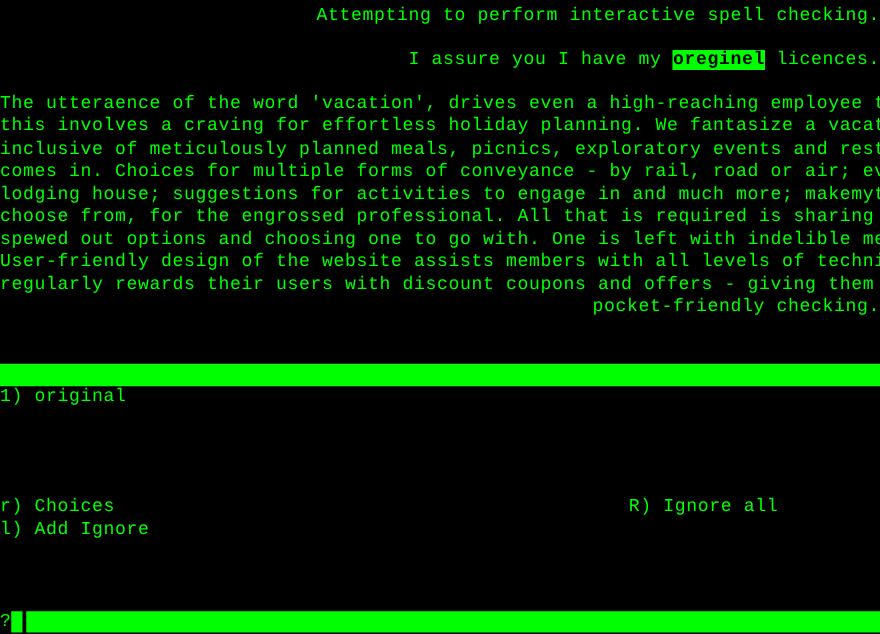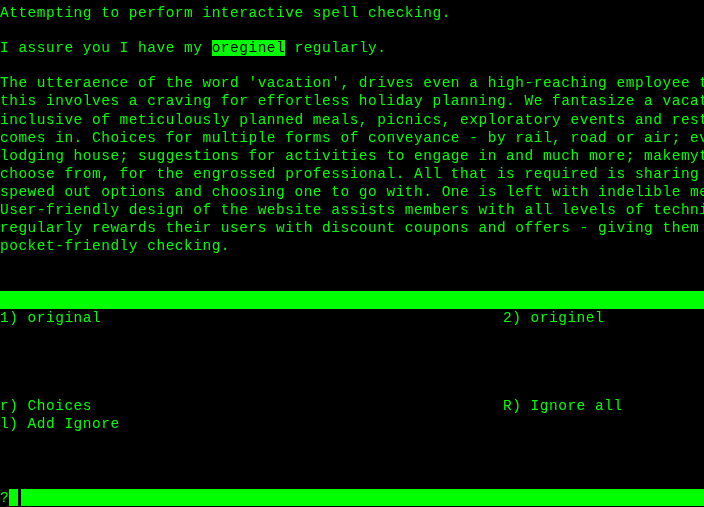--- a/index.html
+++ b/index.html
@@ -20,24 +20,26 @@
     }
     .terminal {
       padding: 4px 0 0 0;
       width: 100%;
       height: 100%;
       position: relative;
     }
     .line {
       white-space: pre;
       overflow: hidden;
+      text-align: right;
     }
     .highlighted {
       background-color: #00ff00;
       color: #000000;
+      font-weight: bold;
     }
     .separator-bar {
       background-color: #00ff00;
       height: 18px;
       width: 100%;
     }
     .columns {
       display: flex;
       width: 100%;
       align-items: center;
@@ -80,39 +82,38 @@
       height: 53px;
     }
   </style>
 </head>
 <body>
 
 <div class="terminal">
 
   <div class="line">Attempting to perform interactive spell checking.</div>
   <div class="gap"></div>
-  <div class="line"><span>I assure you I have my </span><span class="highlighted">oreginel</span><span> regularly.</span></div>
+  <div class="line"><span>I assure you I have my </span><span class="highlighted">oreginel</span><span> licences.</span></div>
   <div class="gap"></div>
   <div class="line">The utteraence of the word 'vacation', drives even a high-reaching employee to</div>
   <div class="line">this involves a craving for effortless holiday planning. We fantasize a vacatio</div>
   <div class="line">inclusive of meticulously planned meals, picnics, exploratory events and rest s</div>
   <div class="line">comes in. Choices for multiple forms of conveyance - by rail, road or air; ever</div>
   <div class="line">lodging house; suggestions for activities to engage in and much more; makemytri</div>
   <div class="line">choose from, for the engrossed professional. All that is required is sharing yo</div>
   <div class="line">spewed out options and choosing one to go with. One is left with indelible memo</div>
   <div class="line">User-friendly design of the website assists members with all levels of technica</div>
   <div class="line">regularly rewards their users with discount coupons and offers - giving them mo</div>
   <div class="line">pocket-friendly checking.</div>
 
   <div class="gap2"></div>
   <div class="separator-bar"></div>
 
   <div class="columns">
     <div class="col col-left">1) original</div>
-    <div class="col col-right">2) originel</div>
   </div>
 
   <div class="gap3"></div>
   <div class="gap"></div>
 
   <div class="columns">
     <div class="col col-left">r) Choices</div>
     <div class="col col-right">R) Ignore all</div>
   </div>
   <div class="columns">

